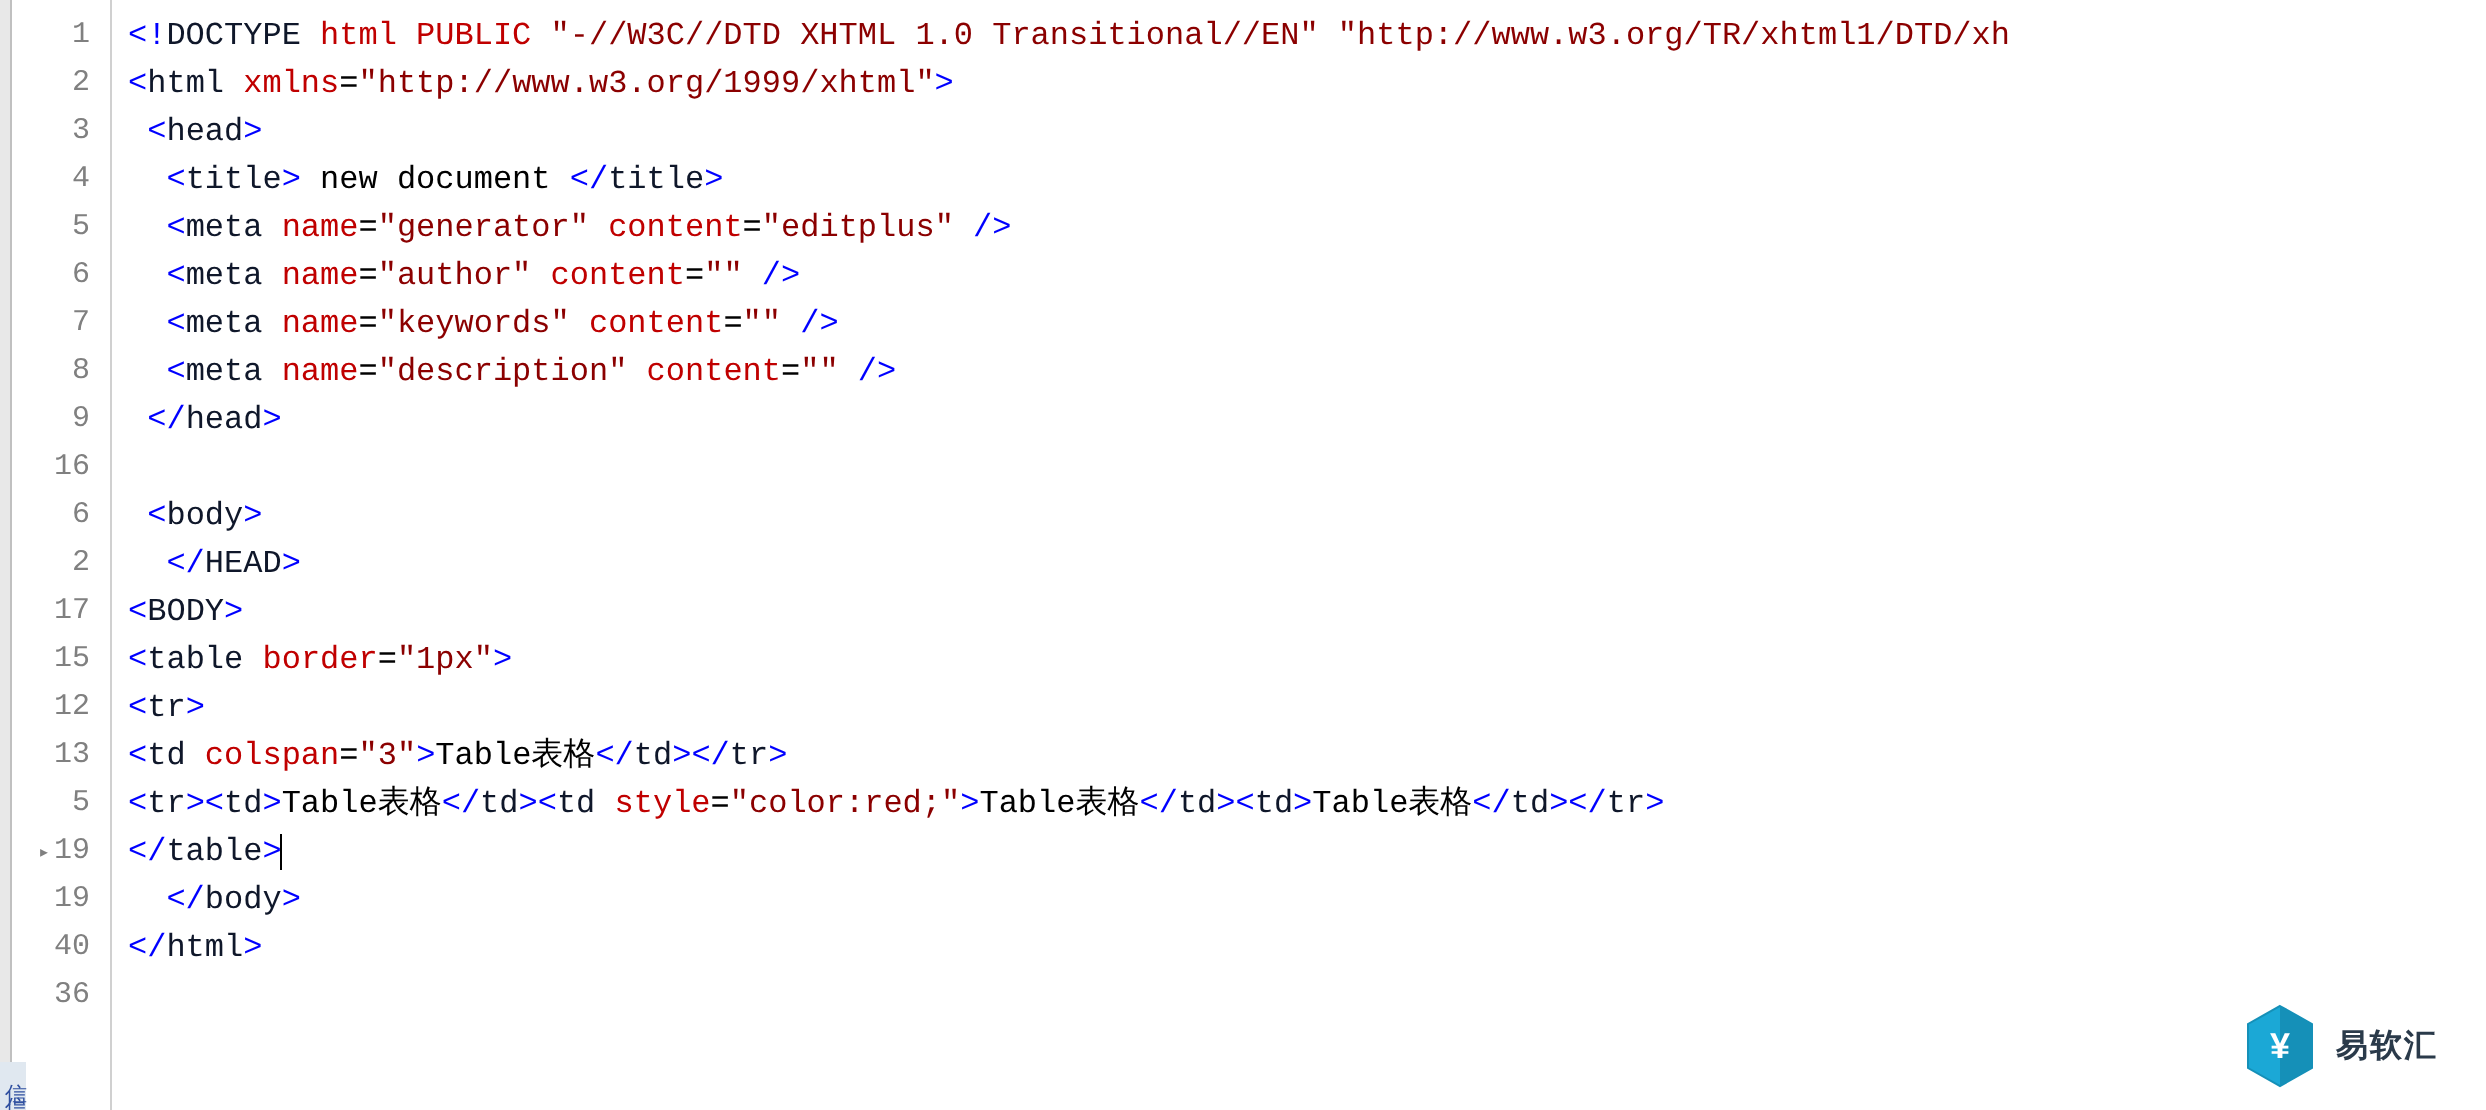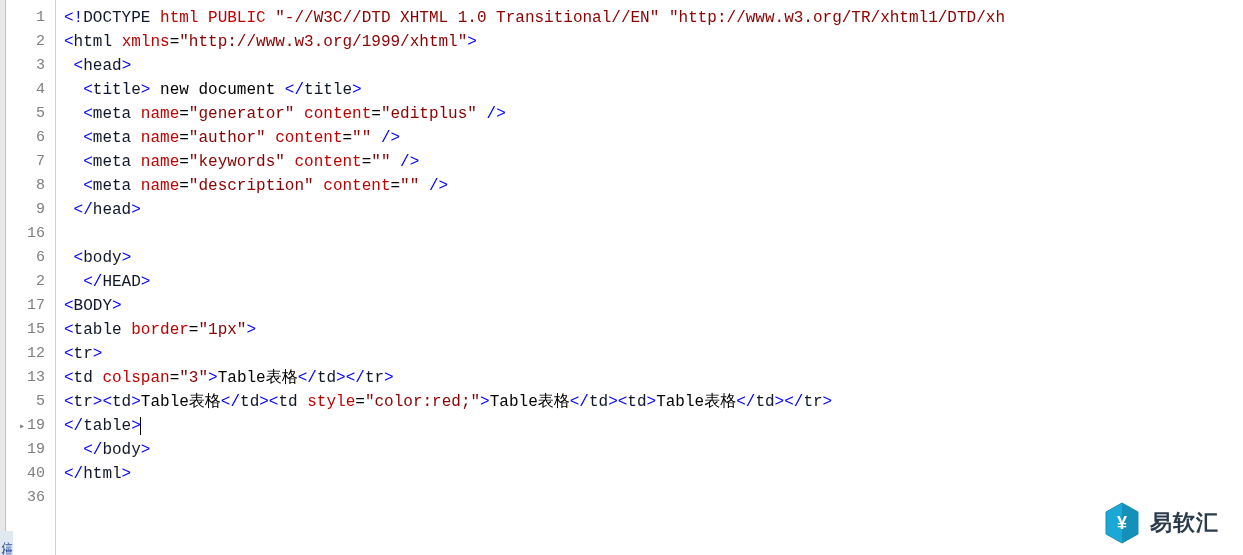--- a/index.html
+++ b/index.html
@@ -84,21 +84,21 @@
       display: flex;
       align-items: center;
       gap: 8px;
     }
     .watermark-icon {
       width: 40px;
       height: 44px;
     }
     .watermark-text {
       font-family: "Microsoft YaHei", sans-serif;
-      font-size: 22px;
+      font-size: 16px;
       font-weight: bold;
       color: #2a3a4a;
       letter-spacing: 1px;
     }
   </style>
 </head>
 <body>
 
 <div class="left-margin">
   <div class="side-tab" id="side-tabs">信

